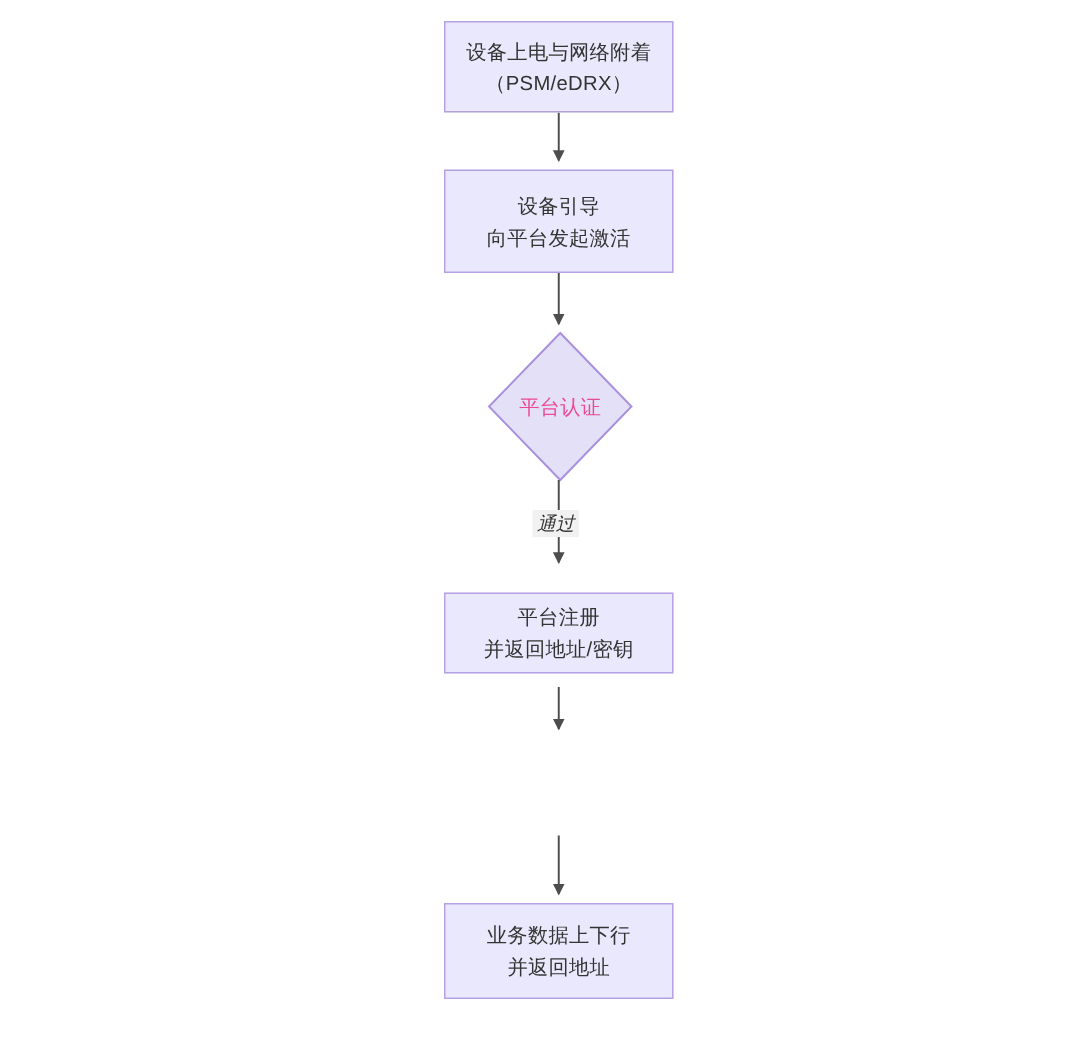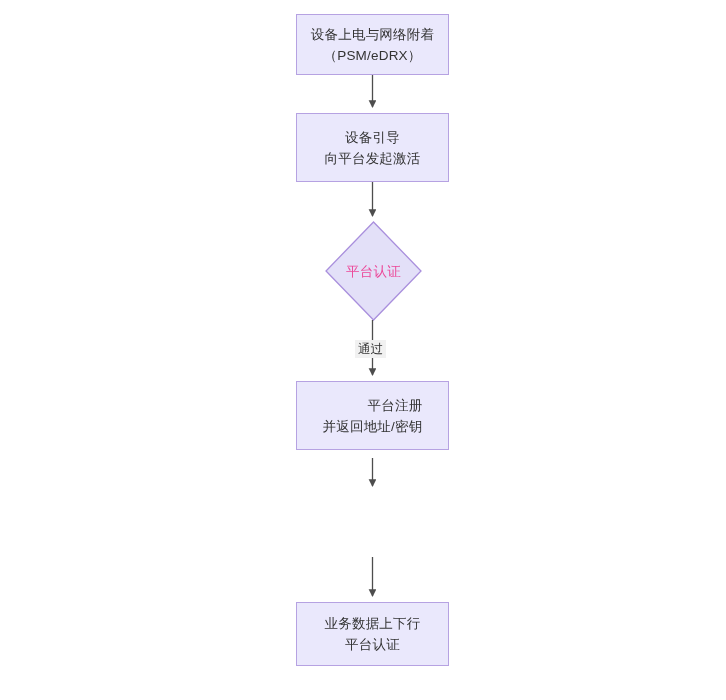--- a/index.html
+++ b/index.html
@@ -103,26 +103,26 @@
 
   <div class="node process" style="left:296px; top:14px; width:153px; height:61px;">
     <span class="node-label">设备上电与网络附着
 （PSM/eDRX）</span>
   </div>
 
   <div class="node decision" style="left:326px; top:222px; width:95px; height:98px;">
     <span class="decision-label">平台认证</span>
   </div>
 
-  <div class="edge-label" style="left:355px; top:340px;">通过</div>
+  <div class="edge-label" style="left:355px; top:340px;font-style:italic;">通过</div>
 
-  <div class="node process" style="left:296px; top:381px; width:153px; height:69px;text-align:right;">
+  <div class="node process" style="left:296px; top:395px; width:153px; height:54px;">
     <span class="node-label">平台注册
 并返回地址/密钥</span>
   </div>
 
 
   <div class="node process" style="left:296px; top:602px; width:153px; height:64px;">
     <span class="node-label">业务数据上下行
-平台认证</span>
+并返回地址</span>
   </div>
 
 </div>
 
 </body></html>

